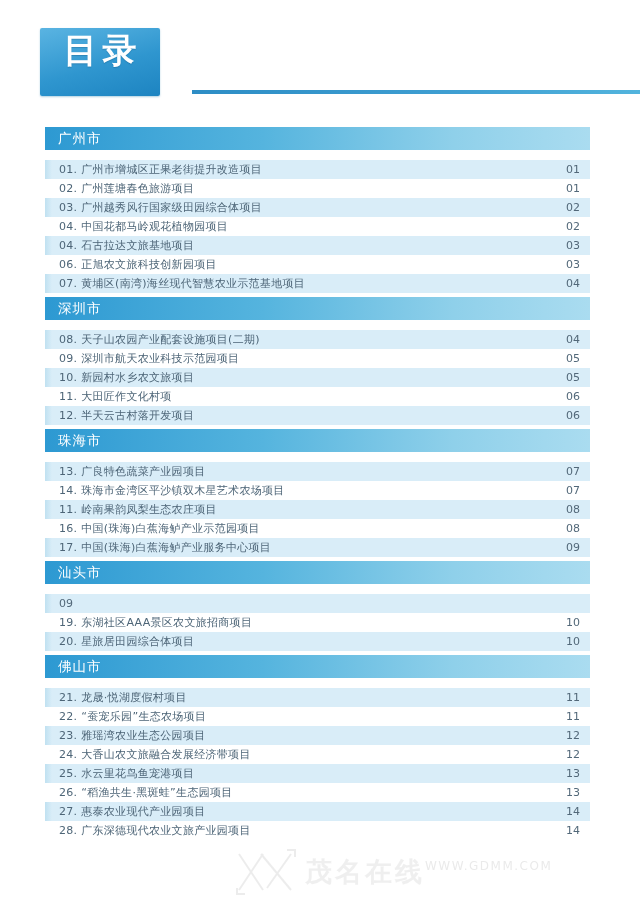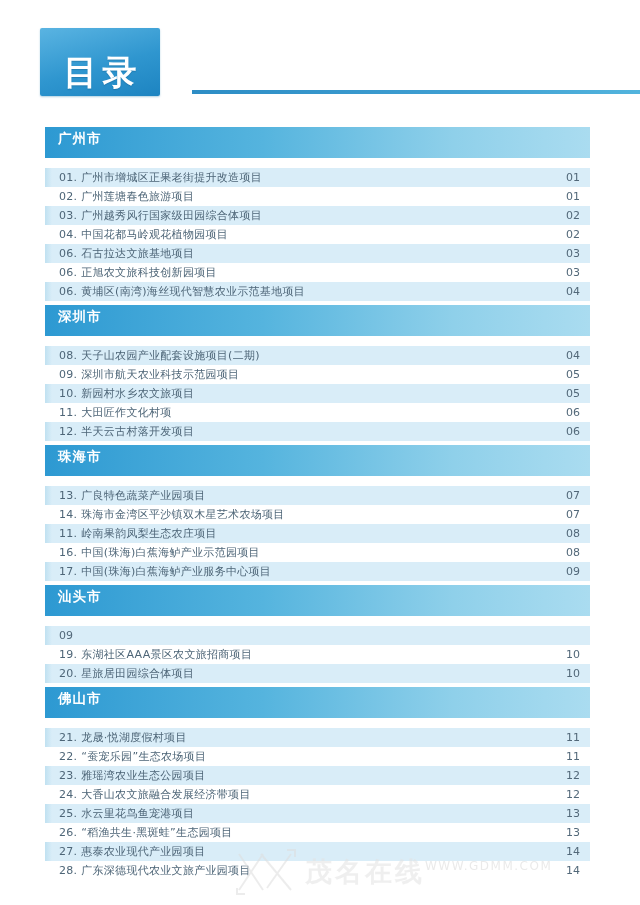--- a/index.html
+++ b/index.html
@@ -11,21 +11,21 @@
     overflow: hidden;
   }
 
   
   .title-box {
     position: absolute;
     left: 40px; top: 28px;
     width: 120px; height: 68px;
     background: linear-gradient(165deg, #5ab4e2 0%, #2f96cf 55%, #1d84c1 100%);
     border-radius: 2px;
-    display: flex; align-items: flex-end; justify-content: center;
+    display: flex; align-items: flex-start; justify-content: center;
     box-shadow: 0 1px 2px rgba(30,120,170,0.35);
   }
   .title-box .title-text {
     color: #ffffff;
     font-size: 34px;
     font-weight: bold;
     letter-spacing: 5px;
     text-indent: 5px;
     text-shadow: 0 1px 1px rgba(0,60,100,0.25);
   }
@@ -38,27 +38,27 @@
 
   
   .content {
     position: absolute;
     left: 45px; top: 127px;
     width: 545px;
   }
   .section { margin-bottom: 0; }
   .section + .section { margin-top: 4px; }
   .section-bar {
-    height: 31px;
+    height: 23px;
     line-height: 23px;
     padding-left: 13px;
     background: linear-gradient(90deg, #2d99d2 0%, #55b4de 40%, #8fd0ea 75%, #aadcf0 100%);
     color: #ffffff;
     font-size: 13.5px;
-    font-weight: bold;
+    font-weight: normal;
     letter-spacing: 1px;
     margin-bottom: 10px;
   }
   .rows { width: 545px; }
   .row {
     height: 19px;
     display: flex;
     align-items: center;
     justify-content: space-between;
     padding: 0 10px 0 14px;
@@ -119,29 +119,29 @@
         </div>
         <div class="row">
           <span class="row-label">03. 广州越秀风行国家级田园综合体项目</span>
           <span class="row-page">02</span>
         </div>
         <div class="row">
           <span class="row-label">04. 中国花都马岭观花植物园项目</span>
           <span class="row-page">02</span>
         </div>
         <div class="row">
-          <span class="row-label">06. 石古拉达文旅基地项目</span>
+          <span class="row-label">04. 石古拉达文旅基地项目</span>
           <span class="row-page">03</span>
         </div>
         <div class="row">
           <span class="row-label">06. 正旭农文旅科技创新园项目</span>
           <span class="row-page">03</span>
         </div>
         <div class="row">
-          <span class="row-label">06. 黄埔区(南湾)海丝现代智慧农业示范基地项目</span>
+          <span class="row-label">07. 黄埔区(南湾)海丝现代智慧农业示范基地项目</span>
           <span class="row-page">04</span>
         </div>
       </div>
     </section>
     <section class="section">
       <div class="section-bar">深圳市</div>
       <div class="rows">
         <div class="row">
           <span class="row-label">08. 天子山农园产业配套设施项目(二期)</span>
           <span class="row-page">04</span>

